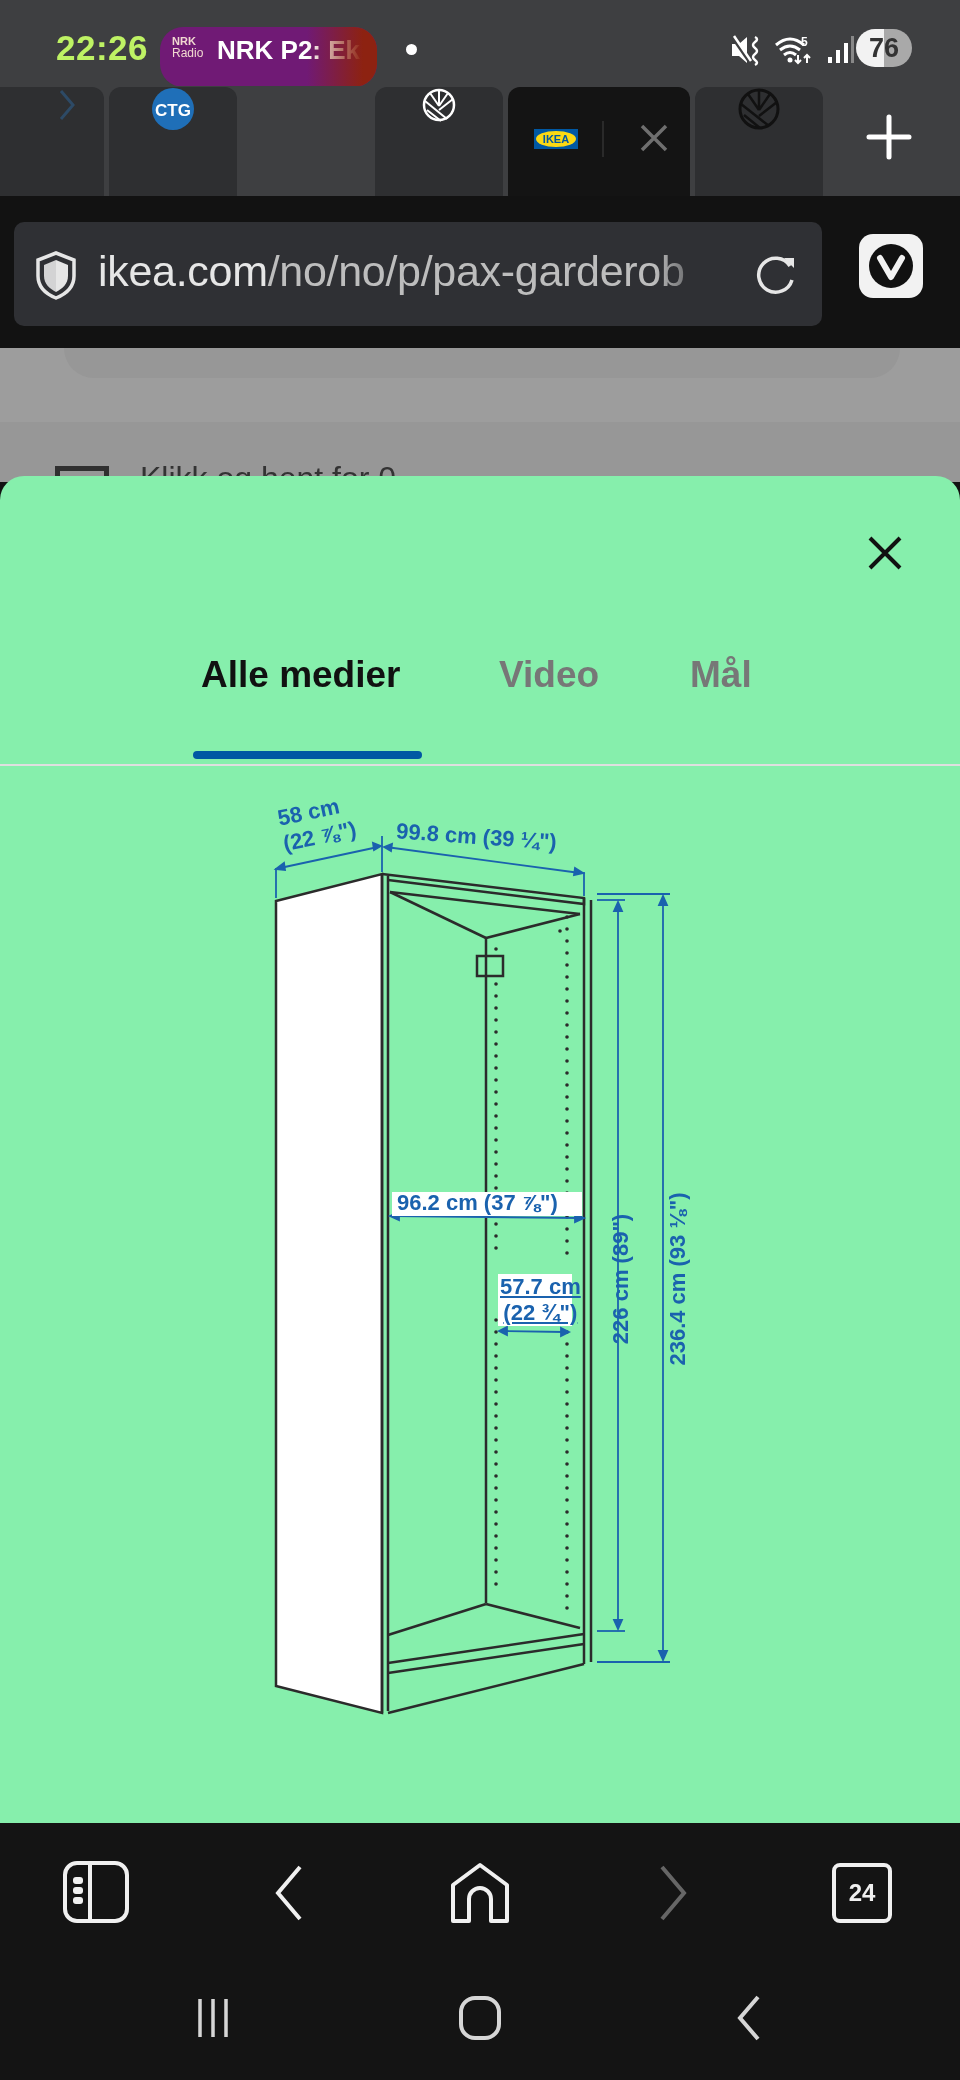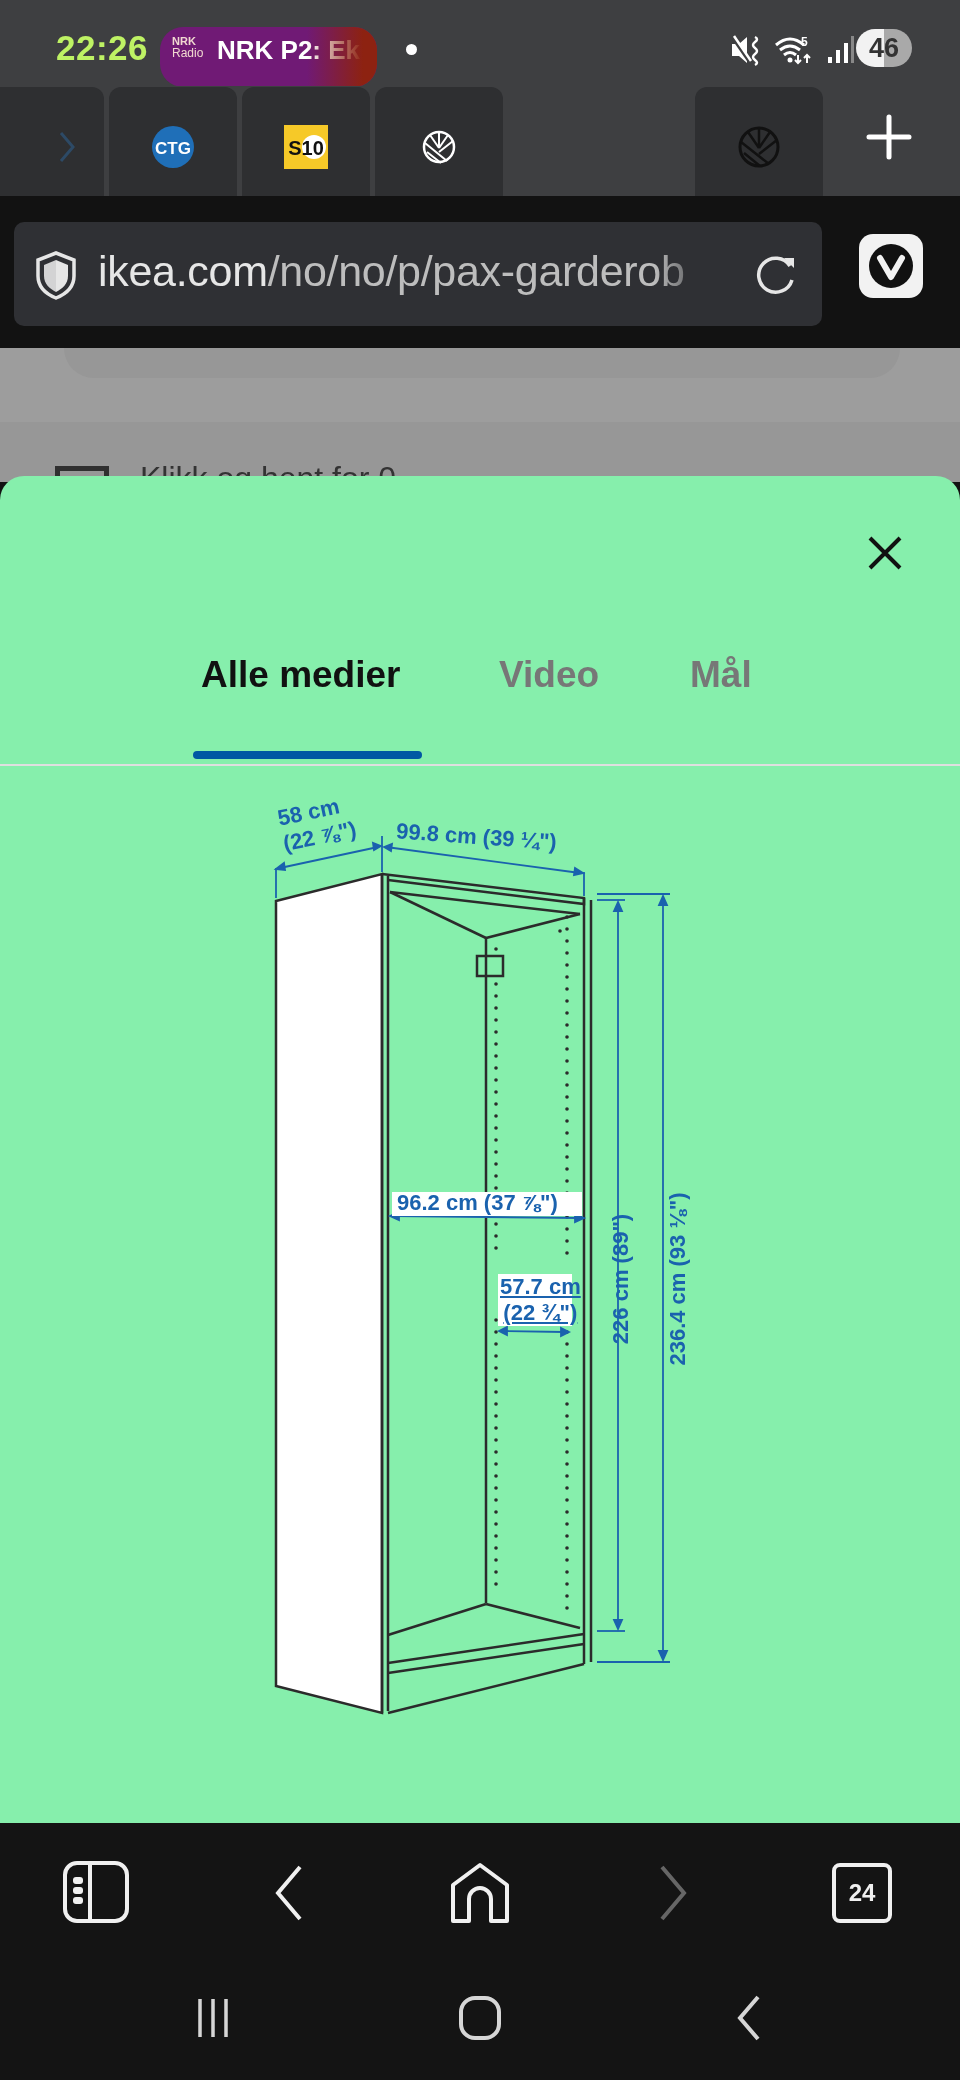--- a/index.html
+++ b/index.html
@@ -13,21 +13,21 @@
   .media-pill .nrk-logo { position: absolute; left: 12px; top: 8px; color: #f0d8d0; font-size: 11px; line-height: 12px; font-weight: 700; }
   .media-pill .nrk-logo .r { font-weight: 400; font-size: 12px; }
   .media-pill .media-text { position: absolute; left: 57px; top: 8px; color: #fff; font-size: 26px; font-weight: 600; white-space: nowrap; }
   .media-pill .fade { position: absolute; right: 0; top: 0; width: 70px; height: 100%; background: linear-gradient(to right, rgba(141,34,17,0), #8d2211 80%); }
   .status-dot { position: absolute; left: 406px; top: 44px; width: 11px; height: 11px; border-radius: 50%; background: #fff; }
   .status-icons { position: absolute; left: 730px; top: 30px; height: 40px; display: flex; align-items: center; gap: 12px; }
   .battery { position: absolute; left: 856px; top: 29px; width: 56px; height: 38px; border-radius: 19px; background: linear-gradient(to right, #f2f2f2 50%, #a9a9a9 50%); color: #333; font-size: 27px; font-weight: 700; text-align: center; line-height: 38px; }
 
   
   .tab-strip { position: absolute; left: 0; top: 86px; width: 960px; height: 110px; background: #3e3f41; }
-  .tab { position: absolute; top: 1px; height: 120px; border-radius: 12px; background: #2e2f31; display: flex; align-items: center; justify-content: center; text-decoration: underline; }
+  .tab { position: absolute; top: 1px; height: 120px; border-radius: 12px; background: #2e2f31; display: flex; justify-content: center; text-decoration: underline; }
   .tab.active { background: #141414; }
   .tab-close { position: absolute; right: 18px; top: 33px; width: 36px; height: 36px; }
   .tab-divider { position: absolute; left: 94px; top: 34px; width: 2px; height: 36px; background: #2a2a2a; }
   .new-tab { position: absolute; left: 864px; top: 26px; width: 50px; height: 50px; }
 
   
   .address-area { position: absolute; left: 0; top: 196px; width: 960px; height: 152px; background: #121212; }
   .address-bar { position: absolute; left: 14px; top: 26px; width: 808px; height: 104px; border-radius: 10px; background: #2f3034; }
   .url-text { position: absolute; left: 84px; top: 25px; width: 610px; font-size: 43px; color: #e6e6e6; white-space: nowrap; overflow: hidden; letter-spacing: -0.3px; }
   .url-text .dim { color: #bdbdbd; }
@@ -94,46 +94,50 @@
         <text x="27" y="13" font-size="12" font-weight="700" fill="#fff" font-family="Liberation Sans, sans-serif">5</text>
         <path d="M24 22 v8 M21 27 l3 3 3 -3 M33 30 v-8 M30 25 l3 -3 3 3" stroke="#fff" stroke-width="2" fill="none"></path>
       </svg>
       <svg width="28" height="34" viewBox="0 0 28 34">
         <rect x="2" y="24" width="4" height="6" fill="#fff"></rect>
         <rect x="10" y="17" width="4" height="13" fill="#fff"></rect>
         <rect x="18" y="10" width="4" height="20" fill="#fff"></rect>
         <rect x="25" y="3" width="3" height="27" fill="#888"></rect>
       </svg>
     </div>
-    <div class="battery">46</div>
+    <div class="battery">76</div>
   </div>
 
   <div class="tab-strip">
     <div class="tab" style="left:-30px;width:134px;">
       <svg width="20" height="36" viewBox="0 0 20 36" style="margin-left:60px;">
         <path d="M4 4 l12 14 -12 14" stroke="#2d4a66" stroke-width="3" fill="none"></path>
       </svg>
     </div>
     <div class="tab" style="left:109px;width:128px;">
       <svg width="44" height="44" viewBox="0 0 44 44">
         <circle cx="22" cy="22" r="21" fill="#1f6fb8"></circle>
         <text x="22" y="29" text-anchor="middle" font-size="17" font-weight="700" fill="#fff" font-family="Liberation Sans, sans-serif">CTG</text>
       </svg>
     </div>
-    <div class="tab" style="left:242px;width:128px;">
-      <svg width="44" height="44" viewBox="0 0 44 44">
-        <rect x="0" y="0" width="44" height="44" fill="#f6c928"></rect>
-        <circle cx="30" cy="22" r="12" fill="#fff"></circle>
-        <text x="22" y="30" text-anchor="middle" font-size="20" font-weight="700" fill="#111" font-family="Liberation Sans, sans-serif">S10</text>
-      </svg>
-    </div>
     <div class="tab" style="left:375px;width:128px;">
       <svg width="36" height="36" viewBox="0 0 36 36">
         <circle cx="18" cy="18" r="15" stroke="#fff" stroke-width="2.5" fill="none"></circle>
         <path d="M18 3 v16 M9 6 l9 13 M27 6 l-9 13 M4 14 l22 18 M6 23 l14 11 M32 12 l-14 11" stroke="#fff" stroke-width="2" fill="none"></path>
+      </svg>
+    </div>
+    <div class="tab active" style="left:508px;width:182px;">
+      <svg width="44" height="20" viewBox="0 0 44 20" style="position:absolute;left:26px;top:42px;">
+        <rect width="44" height="20" fill="#0058a3"></rect>
+        <ellipse cx="22" cy="10" rx="20" ry="8" fill="#fbd914"></ellipse>
+        <text x="22" y="14" text-anchor="middle" font-size="11" font-weight="700" fill="#0058a3" font-family="Liberation Sans, sans-serif">IKEA</text>
+      </svg>
+      <div class="tab-divider"></div>
+      <svg class="tab-close" viewBox="0 0 36 36">
+        <path d="M6 6 L30 30 M30 6 L6 30" stroke="#6f6f6f" stroke-width="3.5"></path>
       </svg>
     </div>
     <div class="tab" style="left:695px;width:128px;">
       <svg width="44" height="44" viewBox="0 0 44 44">
         <circle cx="22" cy="22" r="19" stroke="#111" stroke-width="3" fill="none"></circle>
         <path d="M22 3 v20 M11 7 l11 16 M33 7 l-11 16 M4 17 l28 22 M7 28 l16 13 M40 15 l-18 14" stroke="#111" stroke-width="2.5" fill="none"></path>
       </svg>
     </div>
     <svg class="new-tab" viewBox="0 0 50 50">
       <path d="M25 5 v40 M5 25 h40" stroke="#fff" stroke-width="5" stroke-linecap="round"></path>

